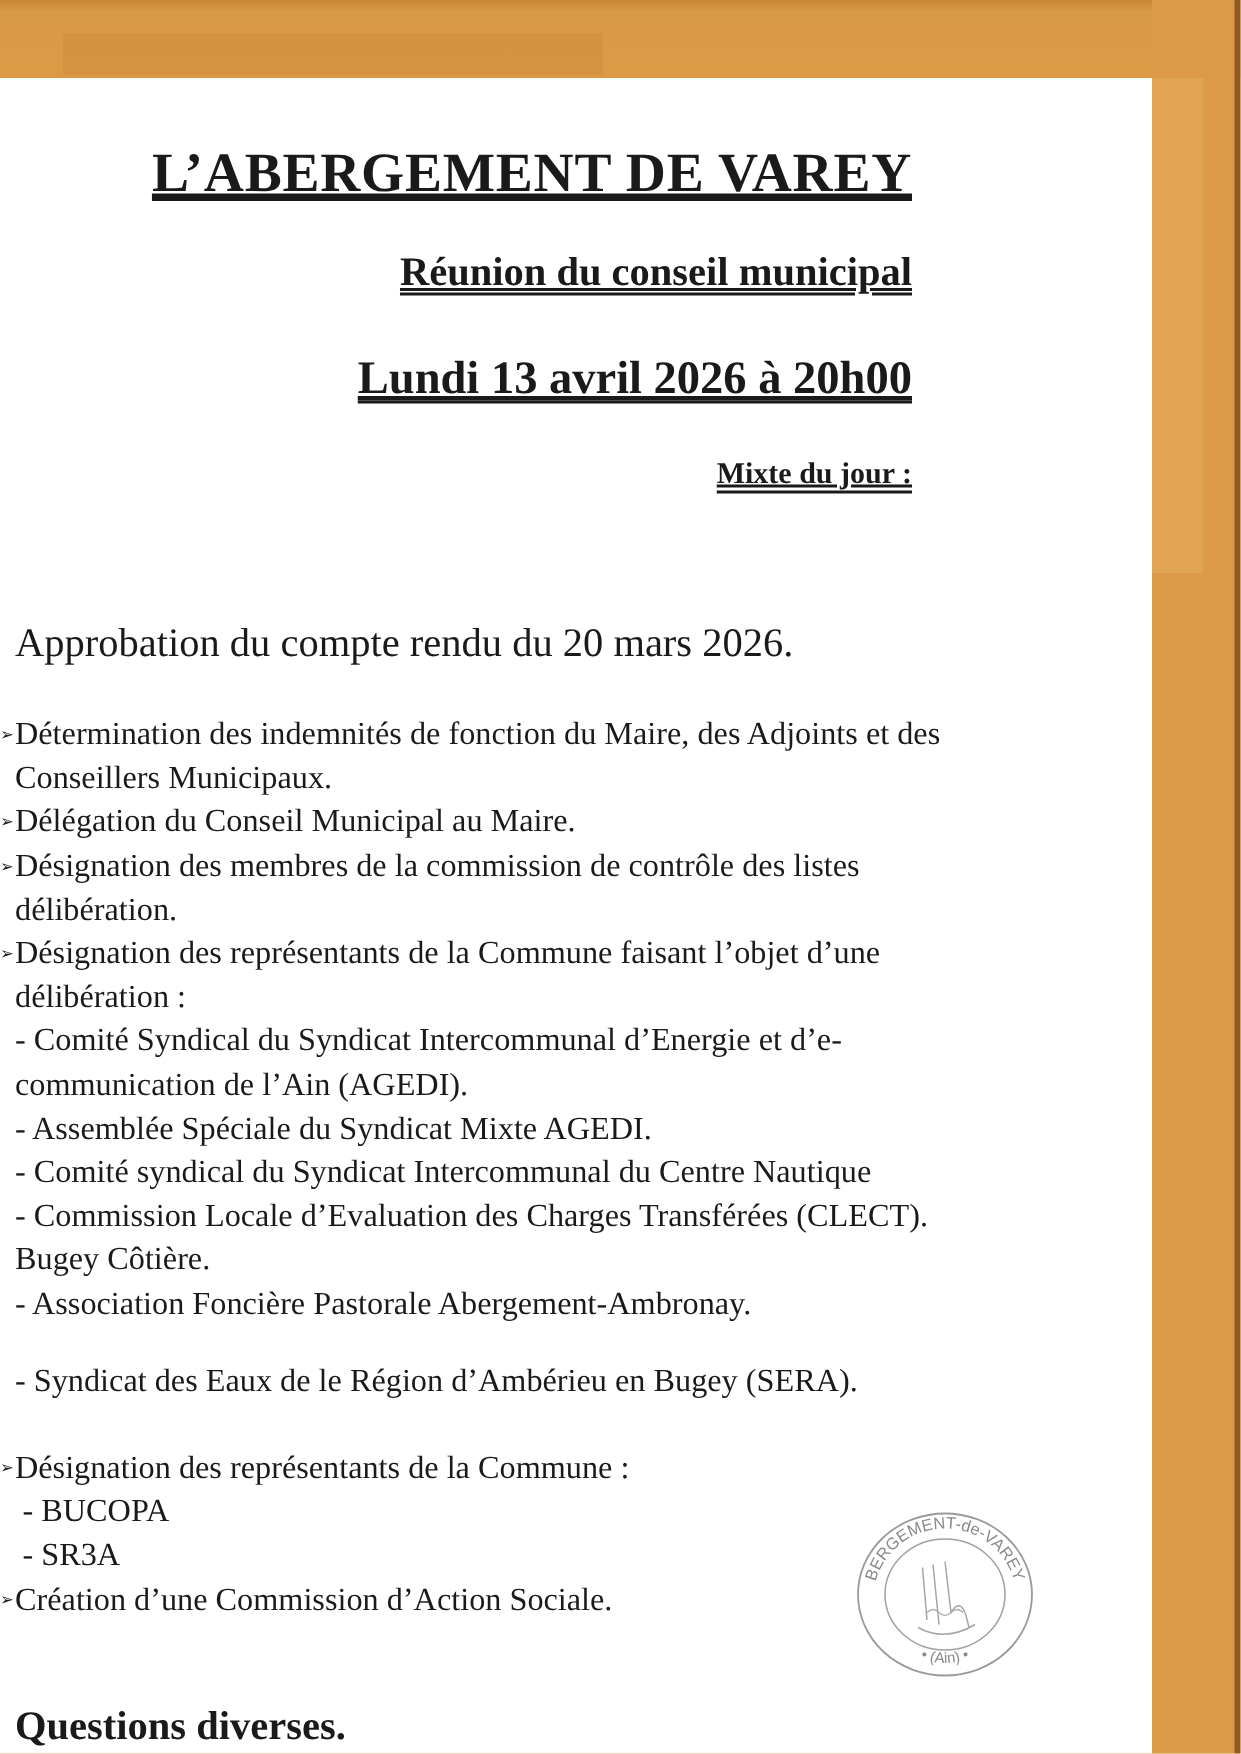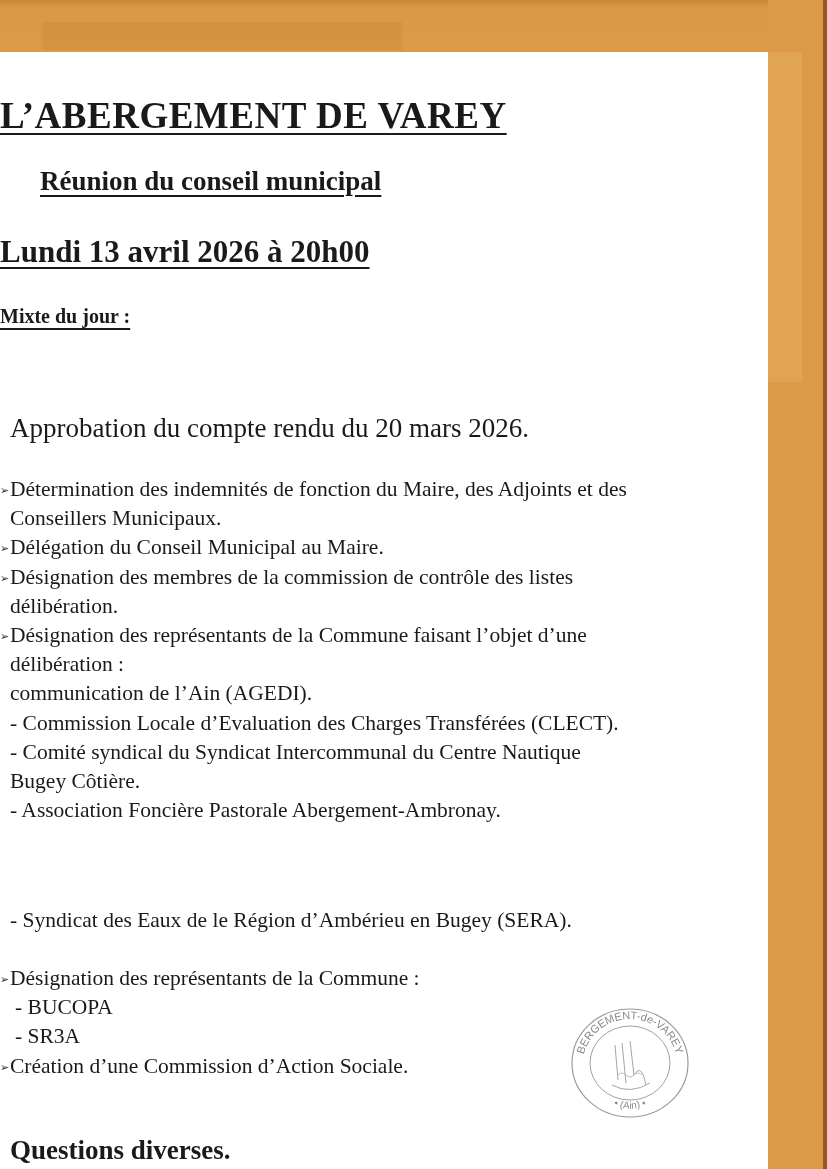--- a/index.html
+++ b/index.html
@@ -26,23 +26,23 @@
     background: #dc9a48;
   }
   .right-strip-inner {
     position: absolute; left: 768px; top: 52px; width: 34px; height: 330px;
     background: #e0a453;
   }
   .edge-dark {
     position: absolute; left: 823px; top: 0; width: 4px; height: 1169px;
     background: #8c5a22;
   }
-  .center { position: absolute; left: 0; width: 608px; text-align: left; }
+  .center { position: absolute; left: 0; width: 608px; text-align: right; text-decoration: underline; }
   .t1 { top: 94px; font-size: 37px; font-weight: bold; letter-spacing: 0.5px; }
-  .t2 { top: 166px; font-size: 27px; font-weight: bold; padding-left: 40px; }
+  .t2 { top: 166px; font-size: 27px; font-weight: bold; }
   .t3 { top: 234px; font-size: 31px; font-weight: bold; }
   .t4 { top: 305px; font-size: 20px; font-weight: bold; }
   .ul { text-decoration: underline; text-decoration-thickness: 2px; text-underline-offset: 5px; }
 
   .body-text { position: absolute; left: 10px; font-size: 21.5px; line-height: 29.2px; }
   .big { font-size: 27px; }
   .line { display: block; white-space: nowrap; position: relative; }
   .bullet {
     position: absolute; left: -10px; top: 1px; font-size: 11px; color: #222;
   }
@@ -72,23 +72,25 @@
 </div>
 
 <div class="body-text" style="top:475px;">
   <span class="line"><span class="bullet">➢</span><span>Détermination des indemnités de fonction du Maire, des Adjoints et des</span></span>
   <span class="line">Conseillers Municipaux.</span>
   <span class="line"><span class="bullet">➢</span><span>Délégation du Conseil Municipal au Maire.</span></span>
   <span class="line"><span class="bullet">➢</span><span>Désignation des membres de la commission de contrôle des listes</span></span>
   <span class="line">délibération.</span>
   <span class="line"><span class="bullet">➢</span><span>Désignation des représentants de la Commune faisant l’objet d’une</span></span>
   <span class="line">délibération :</span>
+  <span class="line">- Comité Syndical du Syndicat Intercommunal d’Energie et d’e-</span>
   <span class="line">communication de l’Ain (AGEDI).</span>
+  <span class="line">- Assemblée Spéciale du Syndicat Mixte AGEDI.</span>
+  <span class="line">- Comité syndical du Syndicat Intercommunal du Centre Nautique</span>
   <span class="line">- Commission Locale d’Evaluation des Charges Transférées (CLECT).</span>
-  <span class="line">- Comité syndical du Syndicat Intercommunal du Centre Nautique</span>
   <span class="line">Bugey Côtière.</span>
   <span class="line">- Association Foncière Pastorale Abergement-Ambronay.</span>
 </div>
 
 <div class="body-text" style="top:906px;">
   <span class="line">- Syndicat des Eaux de le Région d’Ambérieu en Bugey (SERA).</span>
 </div>
 
 <div class="body-text" style="top:964px;">
   <span class="line"><span class="bullet">➢</span><span>Désignation des représentants de la Commune :</span></span>

